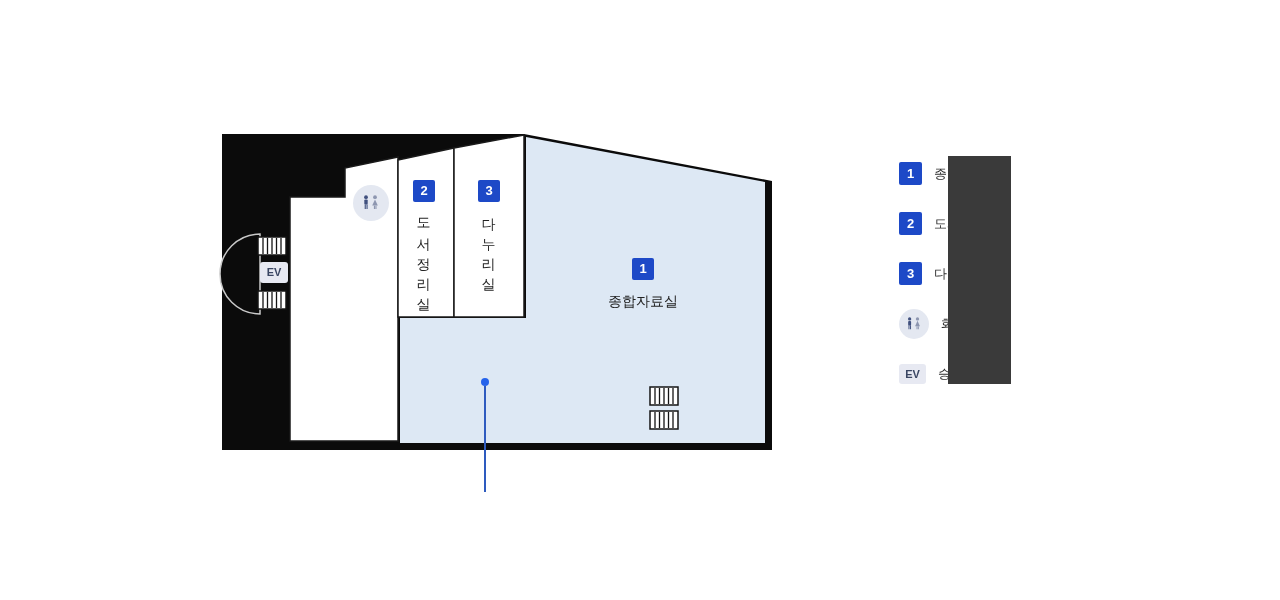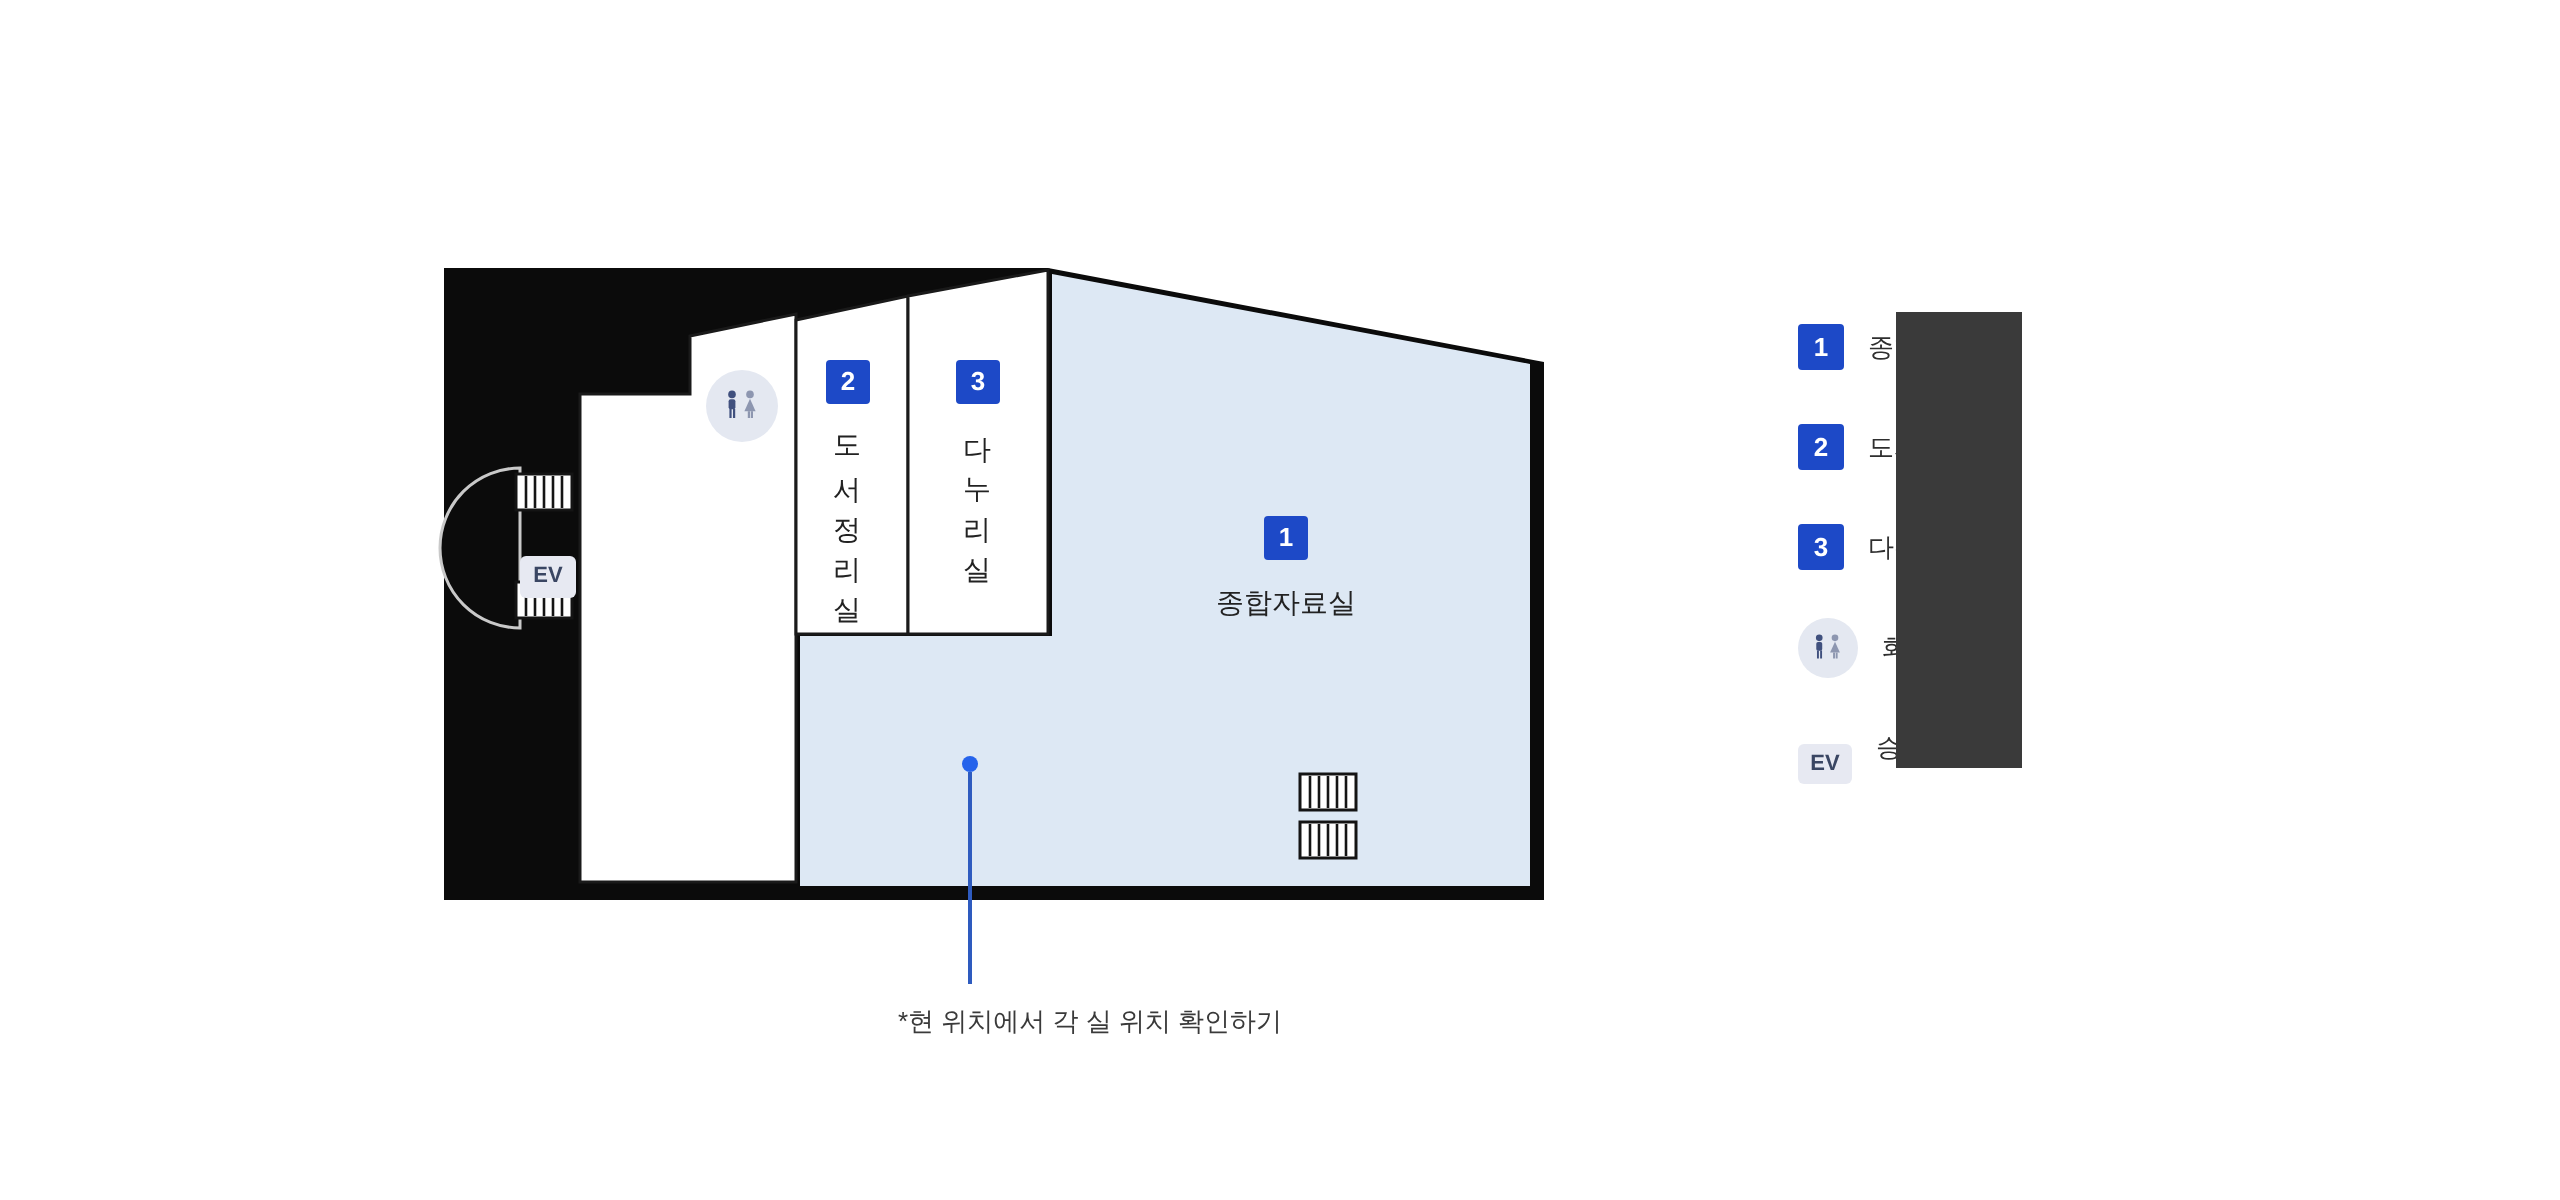--- a/index.html
+++ b/index.html
@@ -15,21 +15,21 @@
     font-size:13px; font-weight:bold; text-align:center; line-height:22px; border-radius:2px;
   }
   .vlabel {
     position:absolute; writing-mode:vertical-rl; text-orientation:upright;
     font-size:14px; color:#222; letter-spacing:6px; line-height:16px;
   }
   .hlabel { position:absolute; font-size:14px; color:#222; width:90px; text-align:center; }
 
   .ev-chip {
     position:absolute; background:#e7e9f2; color:#3a4663; border-radius:3px;
-    font-size:11px; font-weight:bold; text-align:center;margin-top:16px;
+    font-size:11px; font-weight:bold; text-align:center;
   }
   .ev-map { left:38px; top:128px; width:28px; height:21px; line-height:21px; }
 
   .restroom {
     position:absolute; background:#e4e8f1; border-radius:50%;
     display:flex; align-items:center; justify-content:center;
   }
   .restroom-map { left:131px; top:51px; width:36px; height:36px; }
 
   
@@ -109,21 +109,20 @@
     <div class="badge" style="left:256px; top:46px;">3</div>
     <div class="badge" style="left:410px; top:124px;">1</div>
 
     <div class="vlabel" style="left:194px; top:74px;">도서정리실</div>
     <div class="vlabel" style="left:259px; top:74px;">다누리실</div>
     <div class="hlabel" style="left:376px; top:159px;">종합자료실</div>
   </div>
 
   <div class="marker-dot"></div>
   <div class="marker-line"></div>
-  <div class="marker-caption">*현 위치에서 각 실 위치 확인하기</div>
 
   <div class="legend">
     <div class="legend-row">
       <div class="legend-badge">1</div>
       <div class="legend-label">종합자료실</div>
     </div>
     <div class="legend-row">
       <div class="legend-badge">2</div>
       <div class="legend-label">도서정리실</div>
     </div>

